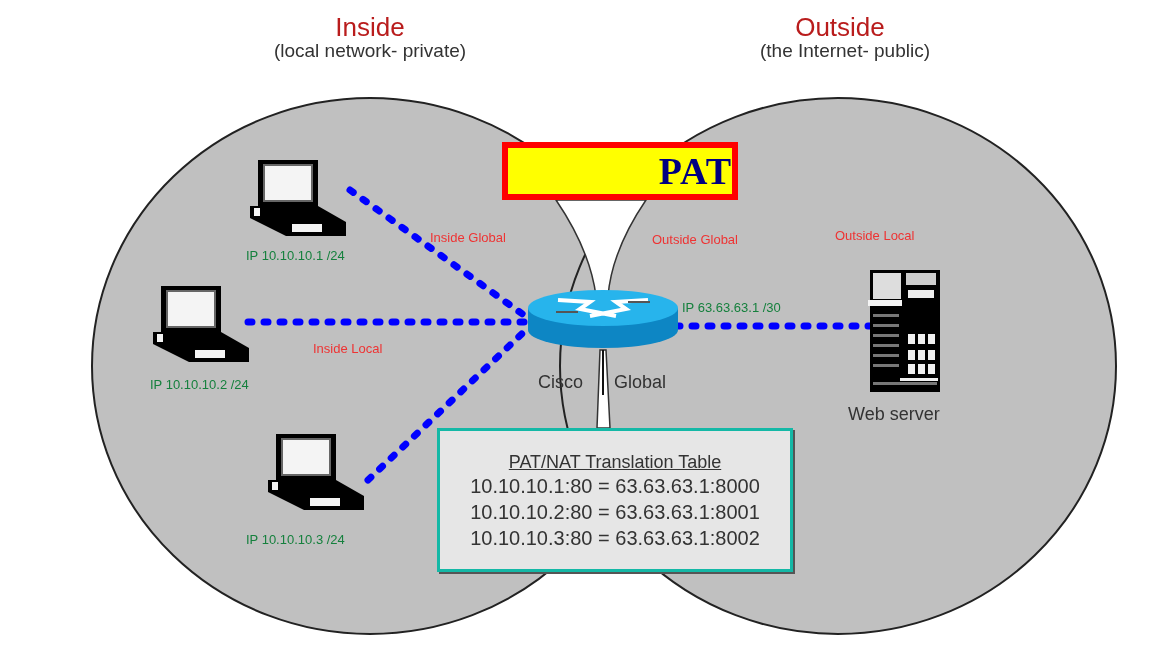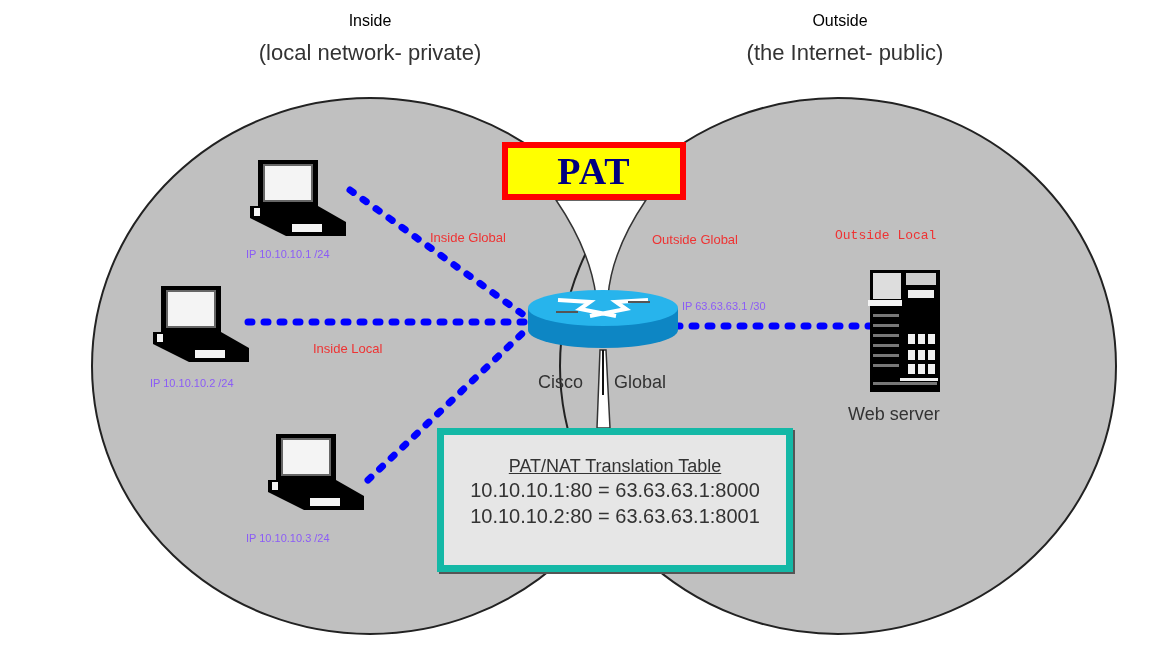--- a/index.html
+++ b/index.html
@@ -1,26 +1,26 @@
 <!DOCTYPE html>
 <html><head>
 <meta charset="utf-8">
 <style>
   html, body { margin:0; padding:0; background:#ffffff; }
   body { width:1152px; height:648px; position:relative; overflow:hidden; font-family:"Liberation Sans", sans-serif; }
   svg#diagram { position:absolute; left:0; top:0; }
   .lbl { position:absolute; white-space:nowrap; font-family:"Liberation Sans", sans-serif; }
-  .zone-title { font-size:16px; color:#000000; text-align:center; }
-  .zone-sub { font-size:22px; color:#333; text-align:center; }
-  .ip { font-size:11px; color:#8b5cf6; }
+  .zone-title { font-size:26px; color:#b91c1c; text-align:center; }
+  .zone-sub { font-size:19px; color:#333; text-align:center; }
+  .ip { font-size:13px; color:#15803d; }
   .red { font-size:13px; color:#ee3333; }
   .cap { font-size:18px; color:#333; }
-  #pat-box { position:absolute; left:502px; top:142px; width:184px; height:58px; background:#ffff00; border:6px solid #ff0000; box-sizing:border-box; display:flex; align-items:center; justify-content:center; }
+  #pat-box { position:absolute; left:502px; top:142px; width:236px; height:58px; background:#ffff00; border:6px solid #ff0000; box-sizing:border-box; display:flex; align-items:center; justify-content:flex-end; }
   #pat-box span { font-family:"Liberation Serif", serif; font-weight:bold; font-size:38px; color:#000080; letter-spacing:1px; }
-  #table-box { position:absolute; left:437px; top:428px; width:356px; height:144px; background:#e6e6e6; border:7px solid #14b8a6; box-sizing:border-box; box-shadow:2px 2px 0 #555; text-align:center; }
+  #table-box { position:absolute; left:437px; top:428px; width:356px; height:144px; background:#e6e6e6; border:3px solid #14b8a6; box-sizing:border-box; box-shadow:2px 2px 0 #555; text-align:center; }
   #table-box .ttl { font-size:18px; color:#333; text-decoration:underline; margin-top:20px; line-height:22px; }
   #table-box .row { font-size:20px; color:#333; line-height:26px; }
 </style>
 </head>
 <body>
 
 <svg id="diagram" width="1152" height="648" viewBox="0 0 1152 648">
 
   <ellipse cx="370" cy="366" rx="278" ry="268" fill="#c0c0c0" stroke="#222" stroke-width="2"></ellipse>
   <ellipse cx="838" cy="366" rx="278" ry="268" fill="#c0c0c0" stroke="#222" stroke-width="2"></ellipse>
@@ -92,24 +92,25 @@
     <span>PAT</span>
   </div>
 
 <div class="lbl ip" style="left:246px;top:248px;">IP 10.10.10.1 /24</div>
 <div class="lbl ip" style="left:150px;top:377px;">IP 10.10.10.2 /24</div>
 <div class="lbl ip" style="left:246px;top:532px;">IP 10.10.10.3 /24</div>
 
 <div class="lbl red" style="left:430px;top:230px;">Inside Global</div>
 <div class="lbl red" style="left:313px;top:341px;">Inside Local</div>
 <div class="lbl red" style="left:652px;top:232px;">Outside Global</div>
-<div class="lbl red" style="left:835px;top:228px;font-family:Liberation Mono, monospace;">Outside Local</div>
+<div class="lbl red" style="left:835px;top:228px;">Outside Local</div>
 
 <div class="lbl ip" style="left:682px;top:300px;">IP 63.63.63.1 /30</div>
 <div class="lbl cap" style="left:538px;top:372px;">Cisco</div>
 <div class="lbl cap" style="left:614px;top:372px;">Global</div>
 <div class="lbl cap" style="left:848px;top:404px;">Web server</div>
 
 <div id="table-box">
   <div class="ttl">PAT/NAT Translation Table</div>
   <div class="row">10.10.10.1:80 = 63.63.63.1:8000</div>
   <div class="row">10.10.10.2:80 = 63.63.63.1:8001</div>
+  <div class="row">10.10.10.3:80 = 63.63.63.1:8002</div>
 </div>
 
 </body></html>

